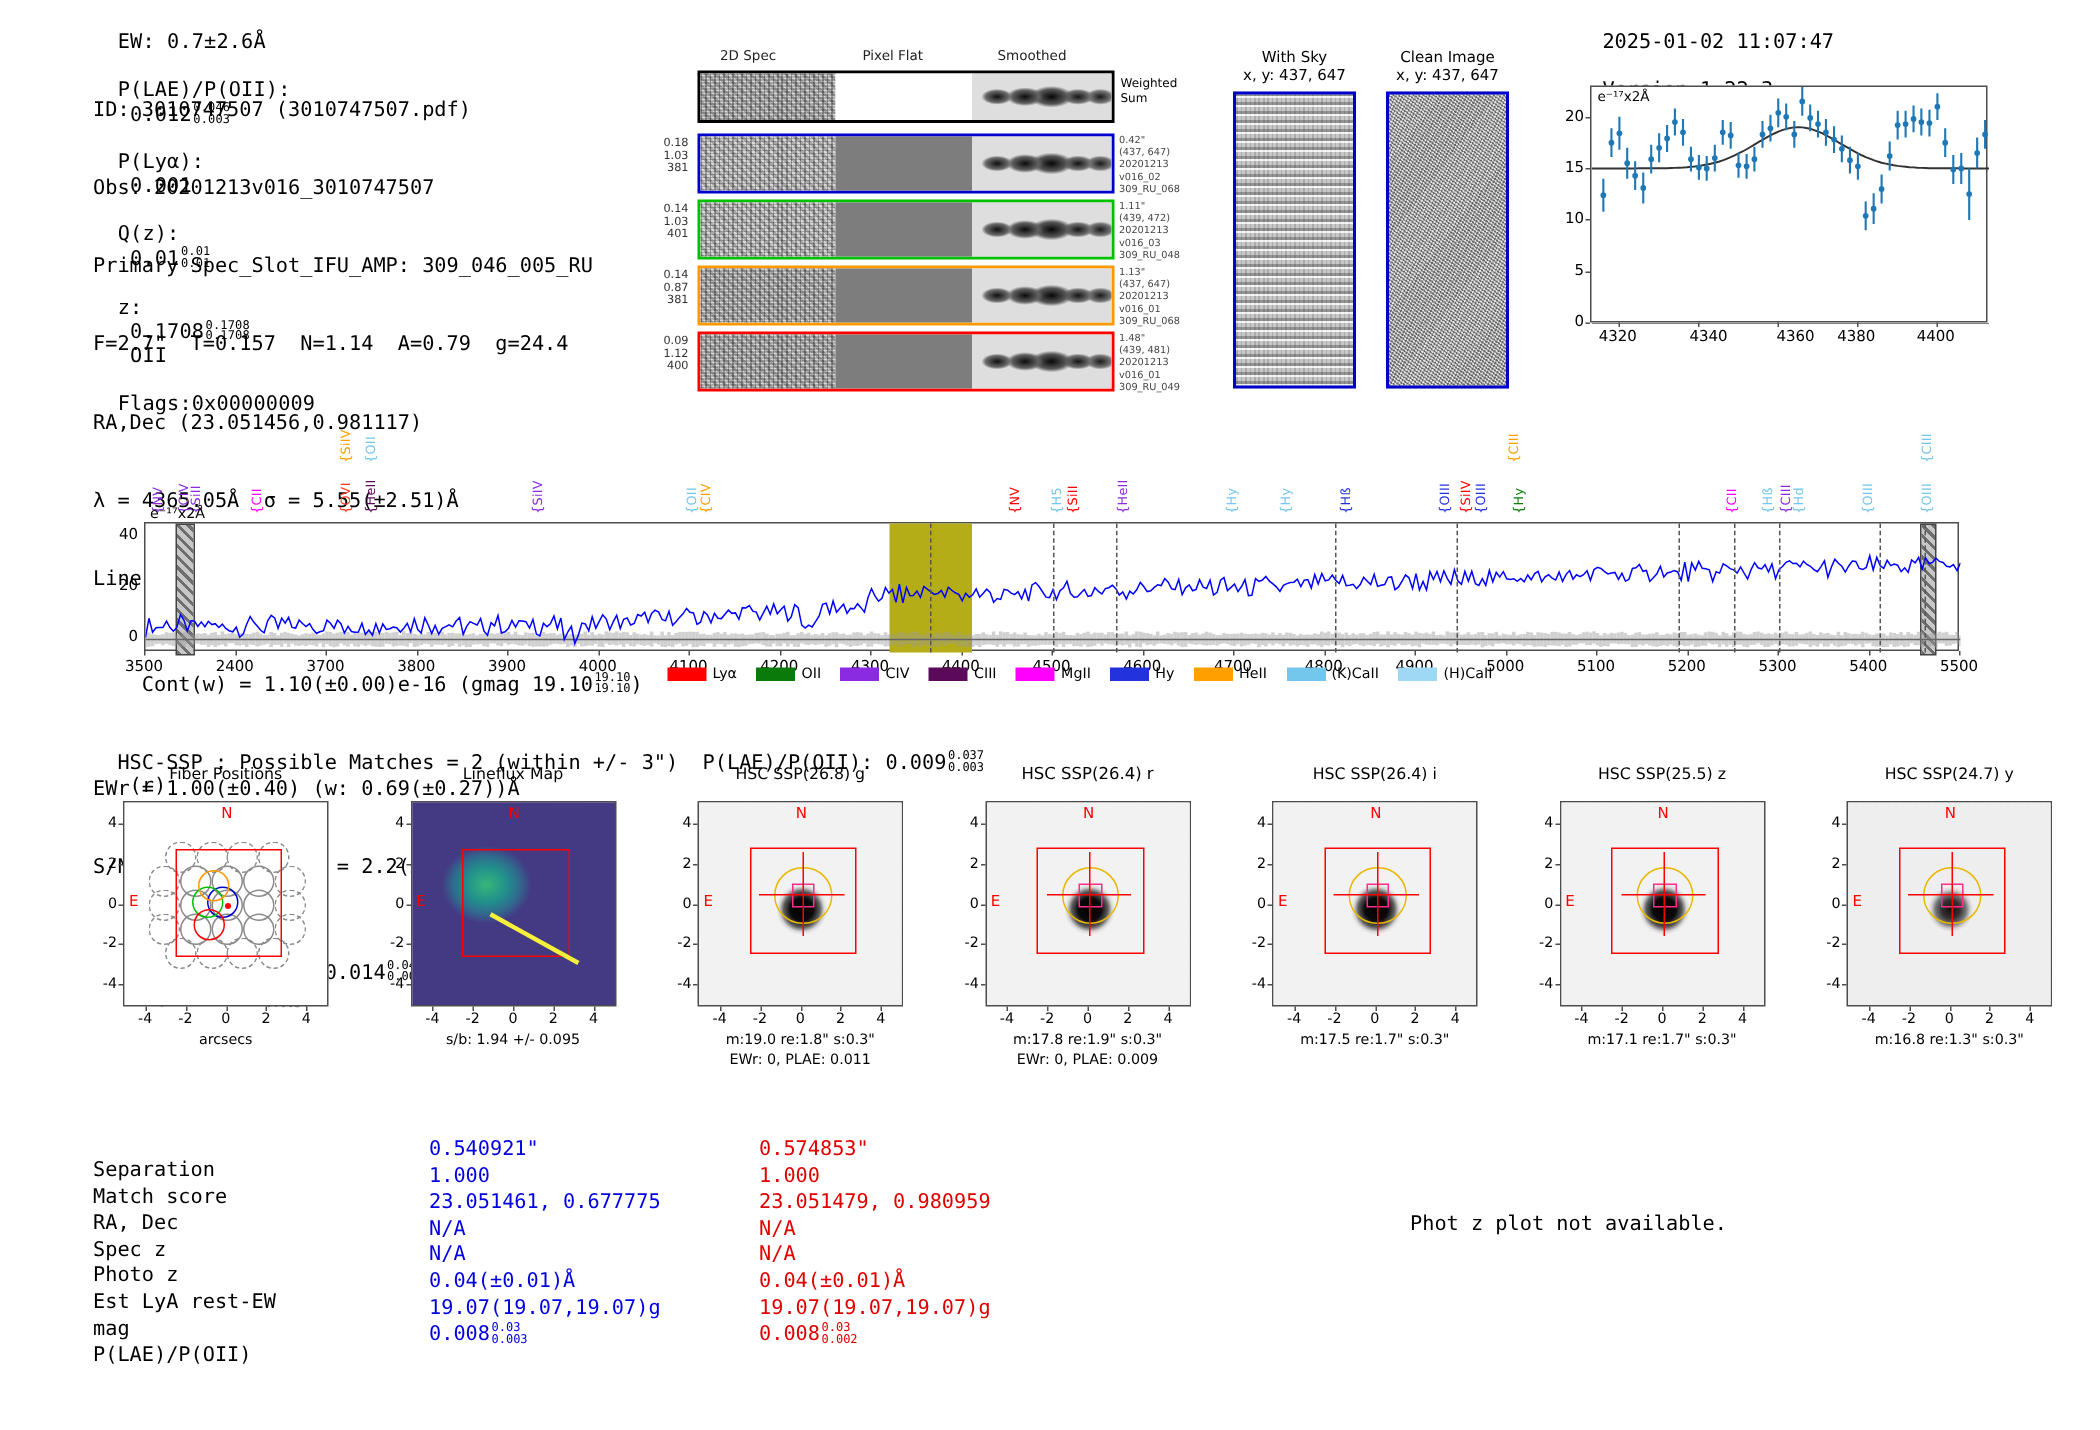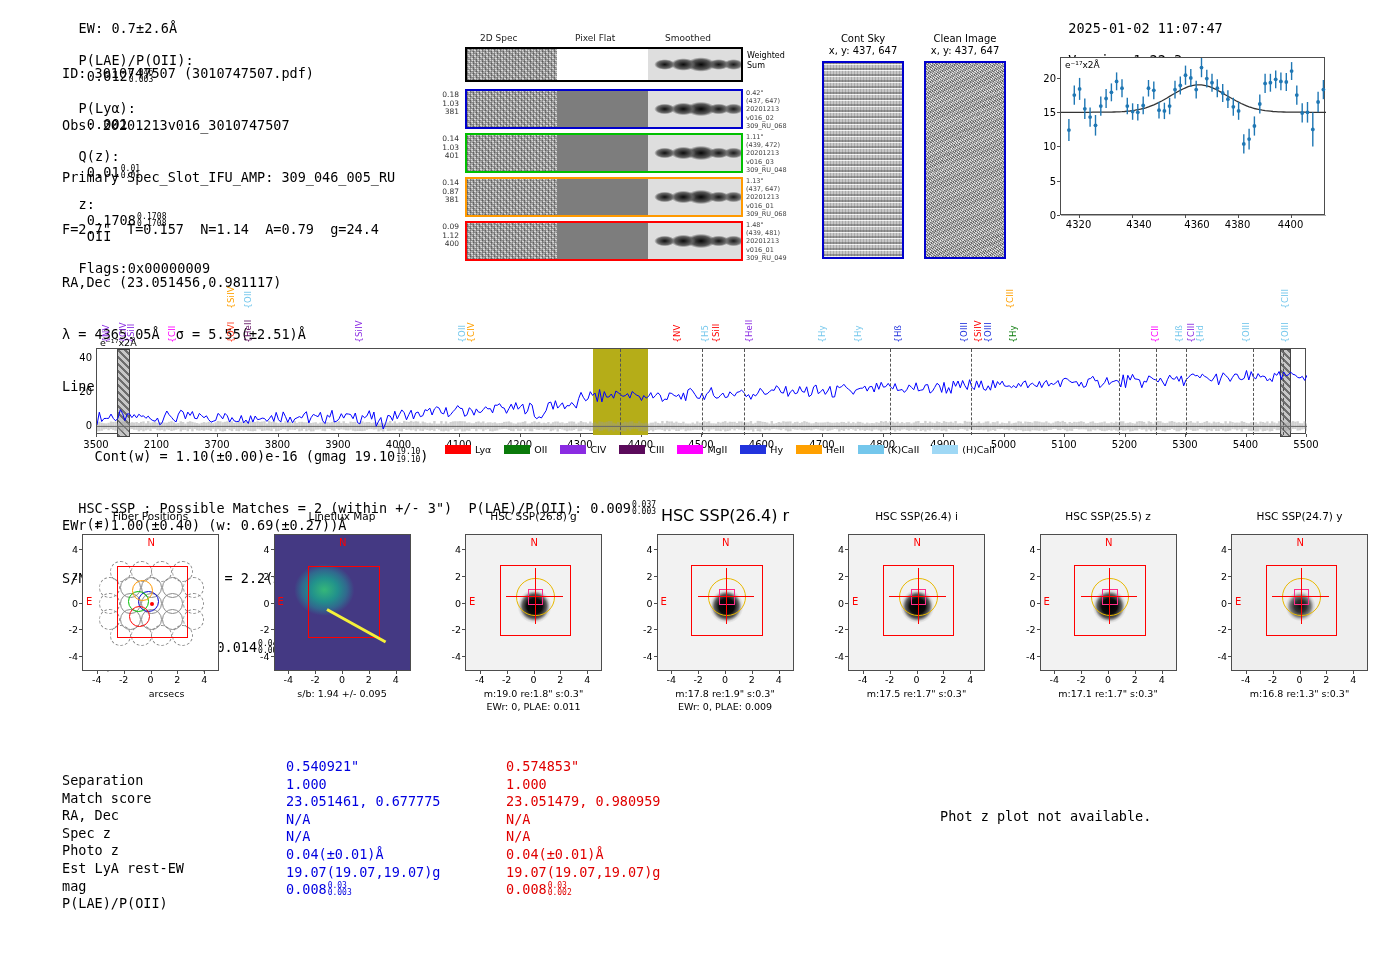--- a/index.html
+++ b/index.html
@@ -230,21 +230,21 @@
         <div>1.48"</div>
         <div>(439, 481)</div>
         <div>20201213</div>
         <div>v016_01</div>
         <div>309_RU_049</div>
       </div>
     </div>
 </div>
 
 <div class="abs" style="left:818px;top:33px;width:90px;">
-  <div class="cut-title" style="left:0;top:0;width:90px">Cont Sky</div>
+  <div class="cut-title" style="left:0;top:0;width:90px">With Sky</div>
   <div class="cut-title" style="left:0;top:12px;width:90px">x, y: 437, 647</div>
   <div class="skyimg sky-a" style="left:4px;top:28px;width:78px;height:194px"></div>
 </div>
 <div class="abs" style="left:920px;top:33px;width:90px;">
   <div class="cut-title" style="left:0;top:0;width:90px">Clean Image</div>
   <div class="cut-title" style="left:0;top:12px;width:90px">x, y: 437, 647</div>
   <div class="skyimg sky-b" style="left:4px;top:28px;width:78px;height:194px"></div>
 </div>
 
 <div class="abs" id="fitwrap">
@@ -979,21 +979,21 @@
       <div class="vline" style="left: 1022.45px; top: 0px; height: 86px; z-index: 4;"></div>
       <div class="vline" style="left: 1058.75px; top: 0px; height: 86px; z-index: 4;"></div>
       <div class="vline" style="left: 1089px; top: 0px; height: 86px; z-index: 4;"></div>
       <div class="vline" style="left: 1155.55px; top: 0px; height: 86px; z-index: 4;"></div>
       <div class="vline" style="left: 1185.8px; top: 0px; height: 86px; z-index: 4;"></div>
       <div class="vline" style="left: 523.325px; top: 0px; height: 86px; z-index: 4;"></div>
     </div>
   <div id="specticks">
       <div class="tick-x" style="left: 0px; top: 96px;">3500</div>
       <div class="tmark-x" style="left: 0px; top: 91px;"></div>
-      <div class="tick-x" style="left: 60.5px; top: 96px;">2100</div>
+      <div class="tick-x" style="left: 60.5px; top: 96px;">2400</div>
       <div class="tmark-x" style="left: 60.5px; top: 91px;"></div>
       <div class="tick-x" style="left: 121px; top: 96px;">3700</div>
       <div class="tmark-x" style="left: 121px; top: 91px;"></div>
       <div class="tick-x" style="left: 181.5px; top: 96px;">3800</div>
       <div class="tmark-x" style="left: 181.5px; top: 91px;"></div>
       <div class="tick-x" style="left: 242px; top: 96px;">3900</div>
       <div class="tmark-x" style="left: 242px; top: 91px;"></div>
       <div class="tick-x" style="left: 302.5px; top: 96px;">4000</div>
       <div class="tmark-x" style="left: 302.5px; top: 91px;"></div>
       <div class="tick-x" style="left: 363px; top: 96px;">4100</div>
@@ -1127,21 +1127,21 @@
         <div class="tmark-y" style="left: 17px; top: 146.225px;"></div>
         <div class="tick-y" style="left: -4px; width: 20px; top: 119.363px; font-size: 9.5px;">-2</div>
         <div class="tmark-y" style="left: 17px; top: 119.363px;"></div>
         <div class="tick-y" style="left: -4px; width: 20px; top: 92.5px; font-size: 9.5px;">0</div>
         <div class="tmark-y" style="left: 17px; top: 92.5px;"></div>
         <div class="tick-y" style="left: -4px; width: 20px; top: 65.6373px; font-size: 9.5px;">2</div>
         <div class="tmark-y" style="left: 17px; top: 65.6373px;"></div>
         <div class="tick-y" style="left: -4px; width: 20px; top: 38.7745px; font-size: 9.5px;">4</div>
         <div class="tmark-y" style="left: 17px; top: 38.7745px;"></div>
       </div>
-      <div class="cut-sub" style="left: 16px; top: 178px; width: 177px; text-align: center;">arcsecs</div>
+      <div class="cut-sub" style="left: 0px; top: 178px; width: 177px; text-align: center;">arcsecs</div>
     </div>
     <div class="cutgrid" style="left: 253.5px; top: 510px; width: 177px;">
       <div class="cut-title" style="left: 0px; top: 0px; width: 177px; text-align: center; font-size: 10.5px;">Lineflux Map</div>
       <div class="axes" style="left: 20px; top: 24px; width: 137px; height: 137px; overflow: hidden;">
         <div class="cimg lfmap" style="left: 0px; top: 0px; width: 137px; height: 137px;"></div>
         <div class="redsq" style="left: 33.5784px; top: 30.8922px; width: 69.8431px; height: 69.8431px;"></div>
         <div style="position: absolute; left: 52.3824px; top: 72.5294px; width: 67.1569px; height: 3px; background: rgb(245, 240, 58); transform: rotate(29deg); transform-origin: left center;"></div>
         <div class="nlab" style="left: 64.5px; top: 2px;">N</div>
         <div class="elab" style="left: 3px; top: 60.5px;">E</div>
       </div>
@@ -1200,21 +1200,21 @@
         <div class="tmark-y" style="left: 17px; top: 92.5px;"></div>
         <div class="tick-y" style="left: -4px; width: 20px; top: 65.6373px; font-size: 9.5px;">2</div>
         <div class="tmark-y" style="left: 17px; top: 65.6373px;"></div>
         <div class="tick-y" style="left: -4px; width: 20px; top: 38.7745px; font-size: 9.5px;">4</div>
         <div class="tmark-y" style="left: 17px; top: 38.7745px;"></div>
       </div>
       <div class="cut-sub" style="left: 0px; top: 178px; width: 177px; text-align: center;">m:19.0  re:1.8"  s:0.3"</div>
       <div class="cut-sub" style="left: 0px; top: 191px; width: 177px; text-align: center;">EWr: 0, PLAE: 0.011</div>
     </div>
     <div class="cutgrid" style="left: 636.5px; top: 510px; width: 177px;">
-      <div class="cut-title" style="left: 0px; top: 0px; width: 177px; text-align: center; font-size: 16px;">HSC SSP(26.4) r</div>
+      <div class="cut-title" style="left: 0px; top: 0px; width: 177px; text-align: center; font-size: 11px;">HSC SSP(26.4) r</div>
       <div class="axes" style="left: 20px; top: 24px; width: 137px; height: 137px; overflow: hidden;">
         <div class="cimg starfield" style="left: 0px; top: 0px; width: 137px; height: 137px;"></div>
         <div class="redsq" style="left: 33.5784px; top: 29.549px; width: 69.8431px; height: 69.8431px;"></div>
         <div class="circ" style="left: 50.3676px; top: 42.9804px; width: 36.2647px; height: 36.2647px; border: 1.3px solid rgb(232, 184, 0);"></div>
         <div class="redsq" style="left: 61.7843px; top: 54.3971px; width: 13.4314px; height: 13.4314px; border-color: rgb(255, 45, 138);"></div>
         <div class="redcross-h" style="left: 40.2941px; top: 61.1127px; width: 56.4118px;"></div>
         <div class="redcross-v" style="left: 68.5px; top: 32.9069px; height: 56.4118px;"></div>
         <div class="nlab" style="left: 64.5px; top: 2px;">N</div>
         <div class="elab" style="left: 3px; top: 60.5px;">E</div>
       </div>

